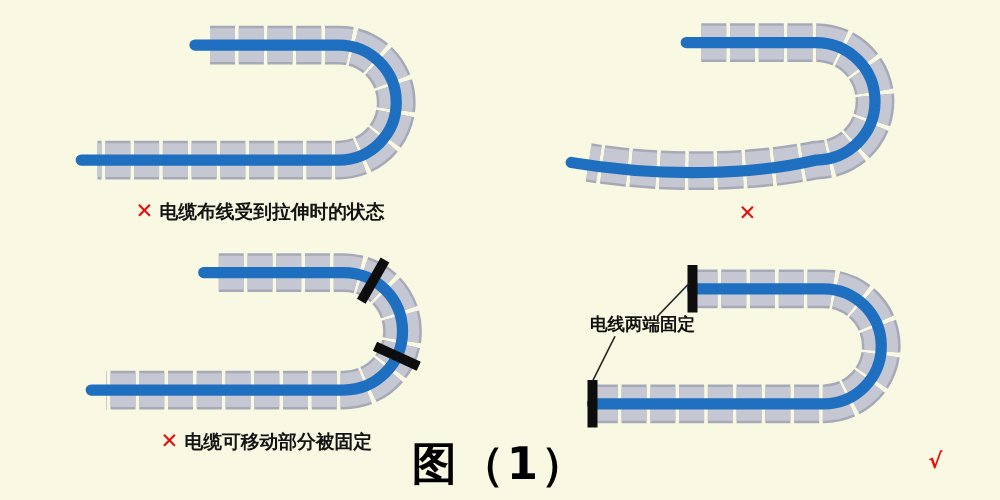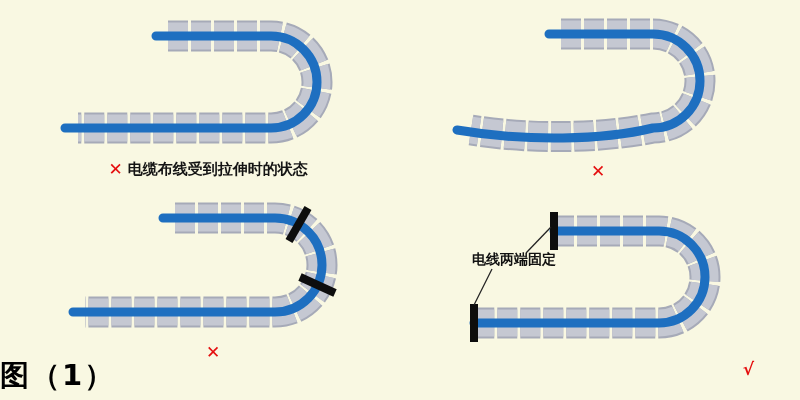--- a/index.html
+++ b/index.html
@@ -24,22 +24,22 @@
   svg { display:block; }
   .chain-edge { fill:none; stroke:#a6aab8; stroke-width:31; stroke-dasharray:20 3; }
   .chain      { fill:none; stroke:#c5c8d2; stroke-width:27; stroke-dasharray:20 3; }
   .cable      { fill:none; stroke:#1e6fc0; stroke-width:9;  stroke-linecap:round; }
   .clamp      { stroke:#0d0d0d; stroke-width:8; stroke-linecap:butt; }
   .leader     { stroke:#222222; stroke-width:1.3; }
 
   .annotation { position:absolute; left:24px; top:52px;
                 font-size:14px; font-weight:700; color:#111; white-space:nowrap; }
 
-  .fig-caption { position:absolute; left:0; right:0; bottom:4px; 
-                 font-size:29px; font-weight:700; color:#000; letter-spacing:2px; }
+  .fig-caption { position:absolute; left:0; right:0; bottom:4px; text-align:center;
+                 font-size:36px; font-weight:700; color:#000; letter-spacing:2px; }
 </style>
 </head>
 <body>
 
 <div class="stage">
 
   <section class="panel p1">
     <svg width="310" height="152" viewBox="0 0 310 152">
       <path class="chain-edge" d="M115,30 H218 A46,46 0 0 1 218,122 H25"></path>
       <path class="chain" d="M115,30 H218 A46,46 0 0 1 218,122 H25"></path>
@@ -65,20 +65,21 @@
   <section class="panel p3">
     <svg width="300" height="150" viewBox="0 0 300 150">
       <path class="chain-edge" d="M112,26 H212 A47,47 0 0 1 212,120 H22"></path>
       <path class="chain" d="M112,26 H212 A47,47 0 0 1 212,120 H22"></path>
       <path class="cable" d="M100,26 H212 A47,47 0 0 1 212,120 H10"></path>
       <line class="clamp" x1="226" y1="49" x2="245" y2="16"></line>
       <line class="clamp" x1="237" y1="85" x2="272" y2="101"></line>
     </svg>
     <div class="label-row">
       <span class="mark">✕</span>
+      <span>电缆可移动部分被固定</span>
     </div>
   </section>
 
   <section class="panel p4">
     <svg width="300" height="160" viewBox="0 0 300 160">
       <path class="chain-edge" d="M100,32 H205 A46,46 0 0 1 205,124 H20"></path>
       <path class="chain" d="M100,32 H205 A46,46 0 0 1 205,124 H20"></path>
       <path class="cable" d="M100,32 H205 A46,46 0 0 1 205,124 H20"></path>
       <line class="clamp" x1="100" y1="13" x2="100" y2="51"></line>
       <line class="clamp" x1="20" y1="105" x2="20" y2="143"></line>

